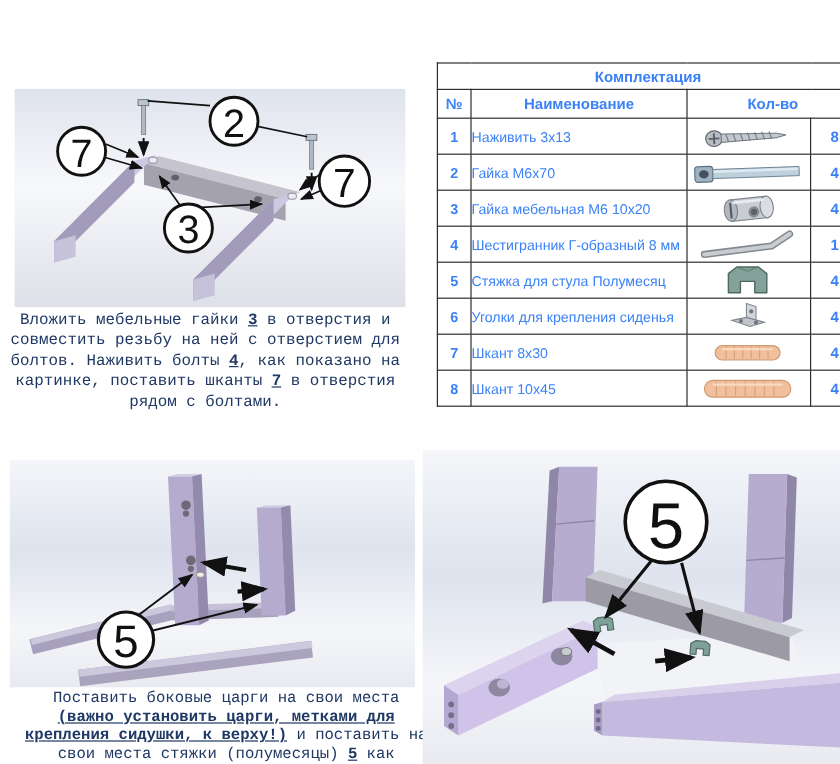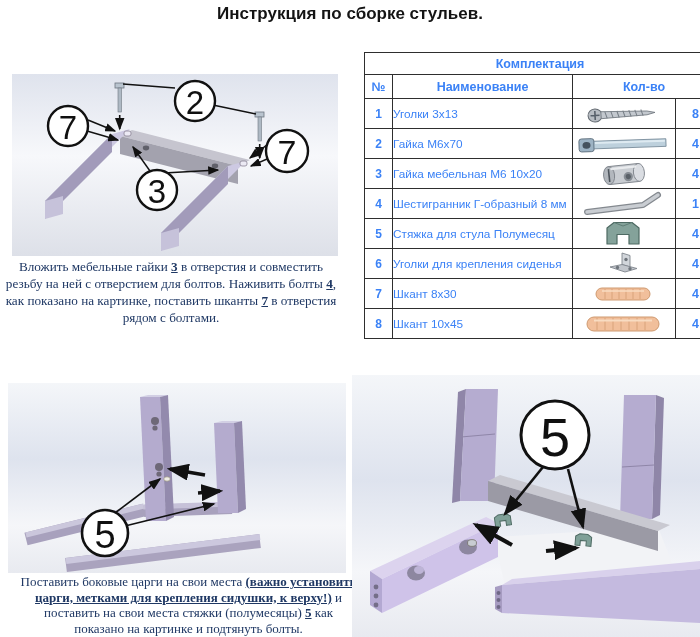--- a/index.html
+++ b/index.html
@@ -2,21 +2,21 @@
 <html><head>
 <meta charset="utf-8">
 <style>
   html,body{margin:0;padding:0;background:#fff;}
   .page{position:relative;width:700px;height:637px;background:#fff;overflow:hidden;
         font-family:"Liberation Sans",sans-serif;}
   .title{position:absolute;left:0;top:4px;width:100%;text-align:center;
          font:bold 17px "Liberation Sans",sans-serif;color:#141414;}
   .step1{position:absolute;left:30px;top:50px;font:13px "Liberation Serif",serif;color:#1c1c1c;}
   .step1 .num{margin-right:17px;}
-  .para{position:absolute;font-family:Liberation Serif, serif;color:#1f3864;text-align:center;}
+  .para{position:absolute;font-family:Liberation Mono, monospace;color:#1f3864;text-align:center;}
   .para1{left:2px;top:258px;width:338px;font-size:13.2px;line-height:17px;}
   .para2{left:18px;top:574px;width:341px;font-size:13px;line-height:15.6px;}
   .b{font-weight:bold}
   .u{text-decoration:underline}
   .fig{position:absolute;}
   table.parts{position:absolute;left:364px;top:52px;width:351px;border-collapse:collapse;
         table-layout:fixed;color:#3b82f6;padding-left:47px;}
   table.parts td{border:1px solid #2e2e2e;padding:0;overflow:hidden;}
   tr.t-title td{height:21px;text-align:center;font-weight:bold;font-size:12.5px;}
   tr.t-head td{height:23px;text-align:center;font-weight:bold;font-size:12.5px;}
@@ -48,21 +48,20 @@
       </linearGradient>
       <linearGradient id="bgv2" x1="0" y1="0" x2="0" y2="1">
         <stop offset="0" stop-color="#f4f6f9"></stop>
           <stop offset="0.4" stop-color="#dee3ee"></stop>
         <stop offset="0.75" stop-color="#f5f6f9"></stop>
           <stop offset="1" stop-color="#e8eaf0"></stop>
       </linearGradient>
     </defs>
   </svg>
 
-  <div class="title">Инструкция по сборке стульев.</div>
 
 
   <svg class="fig" style="left:12px;top:74px" width="326" height="182" viewBox="0 0 326 182">
     <rect width="326" height="182" fill="url(#bgv)"></rect>
     <g>
       <polygon points="108,62 120,56 238,86 226,92" fill="#c6c5cf"></polygon>
       <polygon points="108,62 226,92 226,110 108,80" fill="#a3a2ae"></polygon>
       <ellipse cx="134" cy="74" rx="3.2" ry="2.4" fill="#60606a"></ellipse>
       <ellipse cx="203" cy="92" rx="3.2" ry="2.4" fill="#60606a"></ellipse>
     </g>
@@ -129,21 +128,21 @@
         <tr class="t-title">
           <td colspan="4">Комплектация</td>
         </tr>
     <tr class="t-head">
       <td>№</td>
       <td>Наименование</td>
       <td colspan="2">Кол-во</td>
     </tr>
     <tr class="t-row">
       <td class="c-num">1</td>
-      <td class="c-name">Уголки 3х13</td>
+      <td class="c-name">Наживить 3х13</td>
       <td class="c-icon">
         <svg width="78" height="20" viewBox="0 0 78 20">
           <g transform="rotate(-3 39 10)">
             <ellipse cx="10" cy="10" rx="7" ry="6.5" fill="#b7bcc2" stroke="#646b72" stroke-width="1"></ellipse>
             <path d="M10,5.5 V14.5 M5.5,10 H14.5" stroke="#57606a" stroke-width="1.6"></path>
             <path d="M16,6.5 L62,8.2 L70,10 L62,12 L16,13.5 Z" fill="#c3c8ce" stroke="#6a7178" stroke-width="0.8"></path>
             <path d="M20,6.8l2,6.6m4-6.7l2,6.6m4-6.7l2,6.6m4-6.7l2,6.6m4-6.7l2,6.5m4-6.5l2,6.4m4-6.4l2,6.2" stroke="#767d85" stroke-width="1" fill="none"></path>
           </g>
         </svg>
       </td>

